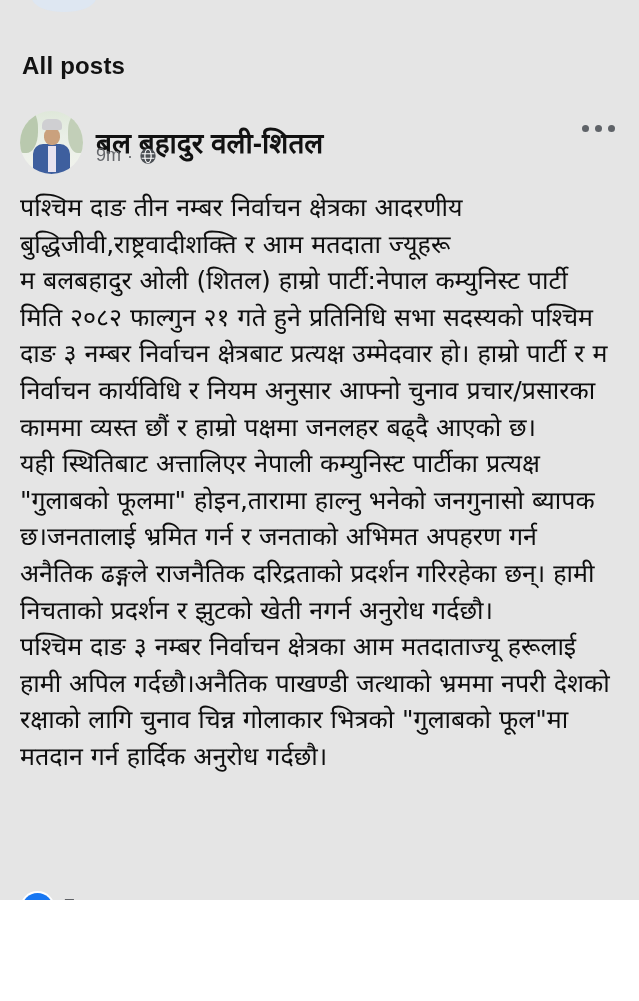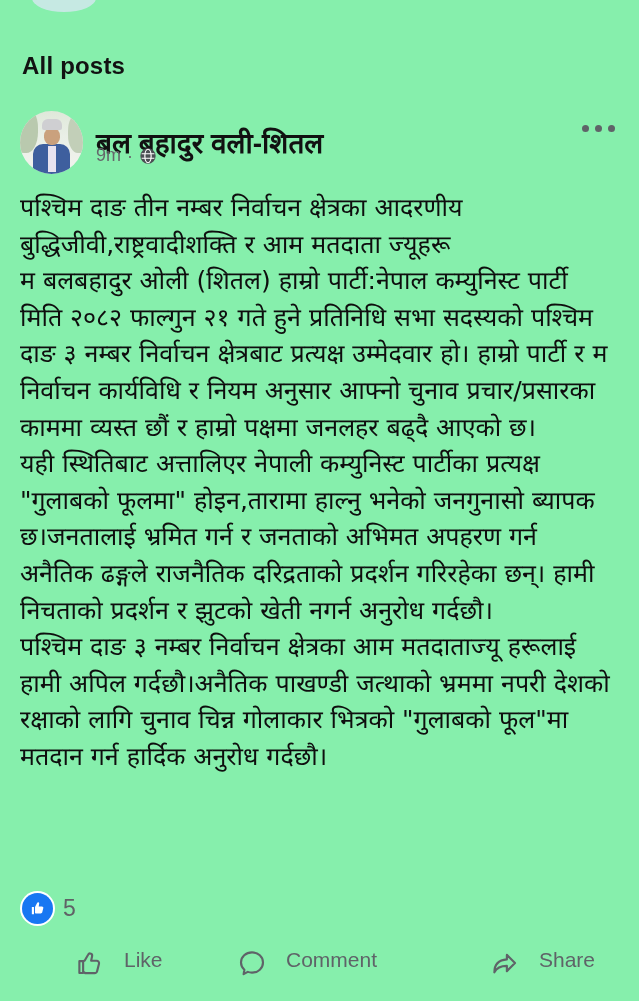--- a/index.html
+++ b/index.html
@@ -1,19 +1,19 @@
 <!DOCTYPE html>
 <html><head>
 <meta charset="utf-8">
 <style>
   * { margin:0; padding:0; box-sizing:border-box; }
   html,body { background:#fff; }
   .screen {
-    position:relative; width:639px; height:1001px;
-    background:#86efac; overflow:hidden;
+    position:relative; width:639px; height:900px;
+    background:#e5e5e5; overflow:hidden;
     font-family:"Liberation Sans","DejaVu Sans",sans-serif;
     color:#121212;
   }
   .top-remnant {
     position:absolute; left:32px; top:-16px; width:64px; height:28px;
     background:#dbe7f6; border-radius:50%; opacity:.75;
   }
   .page-title {
     position:absolute; left:22px; top:52px;
     font-size:24px; font-weight:700; color:#121212; letter-spacing:.2px;

